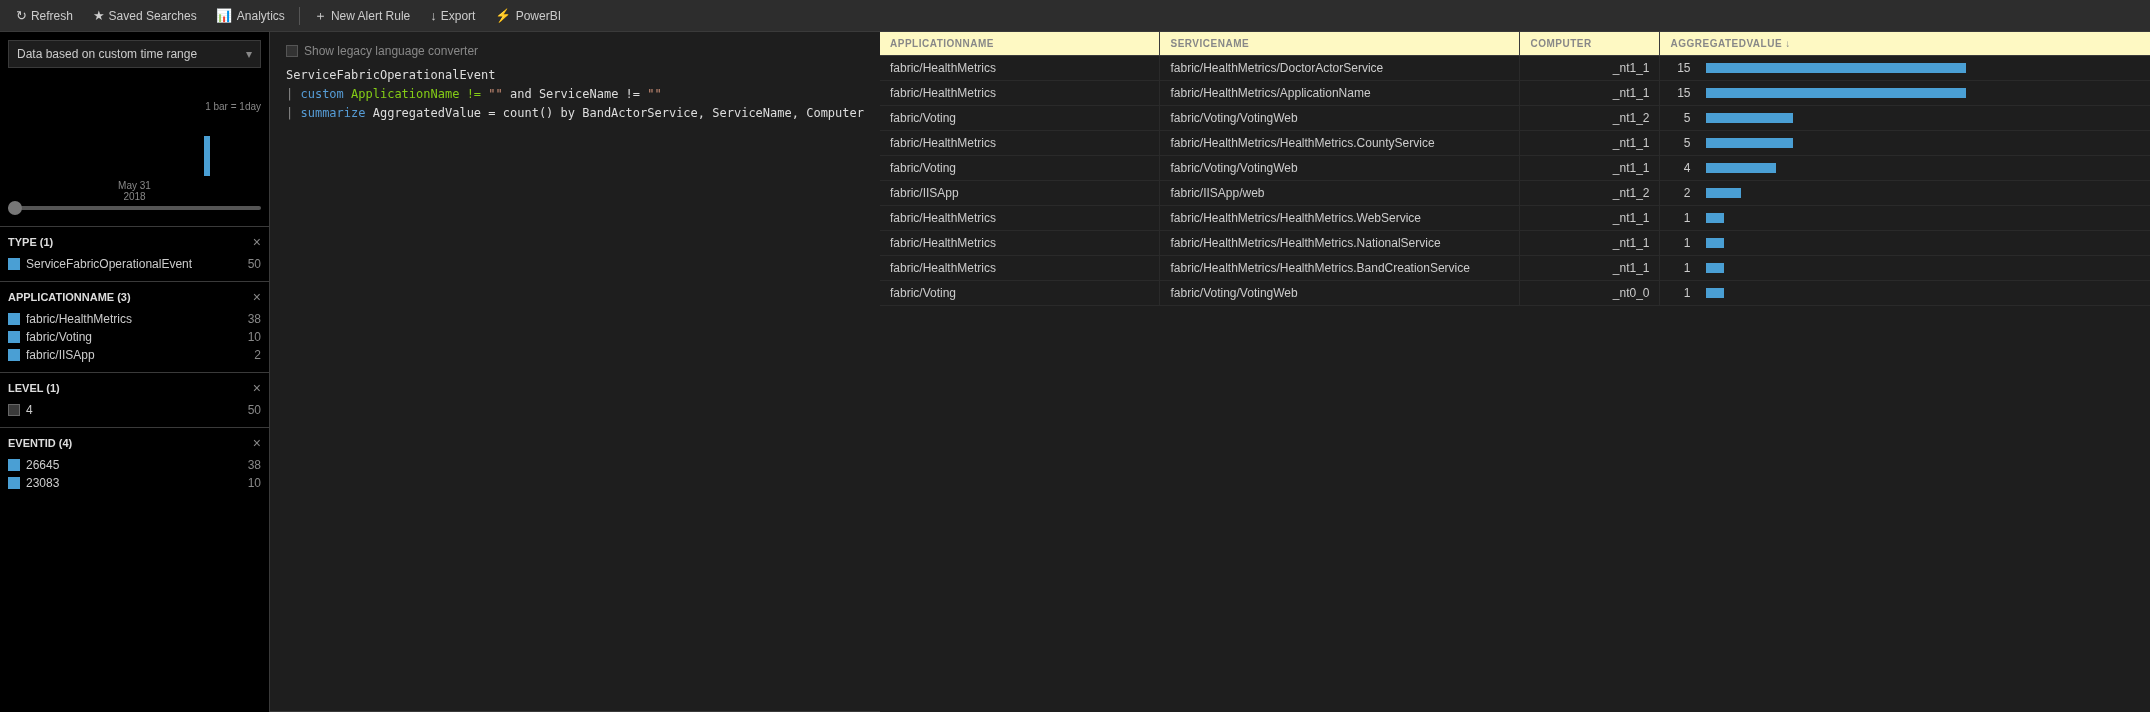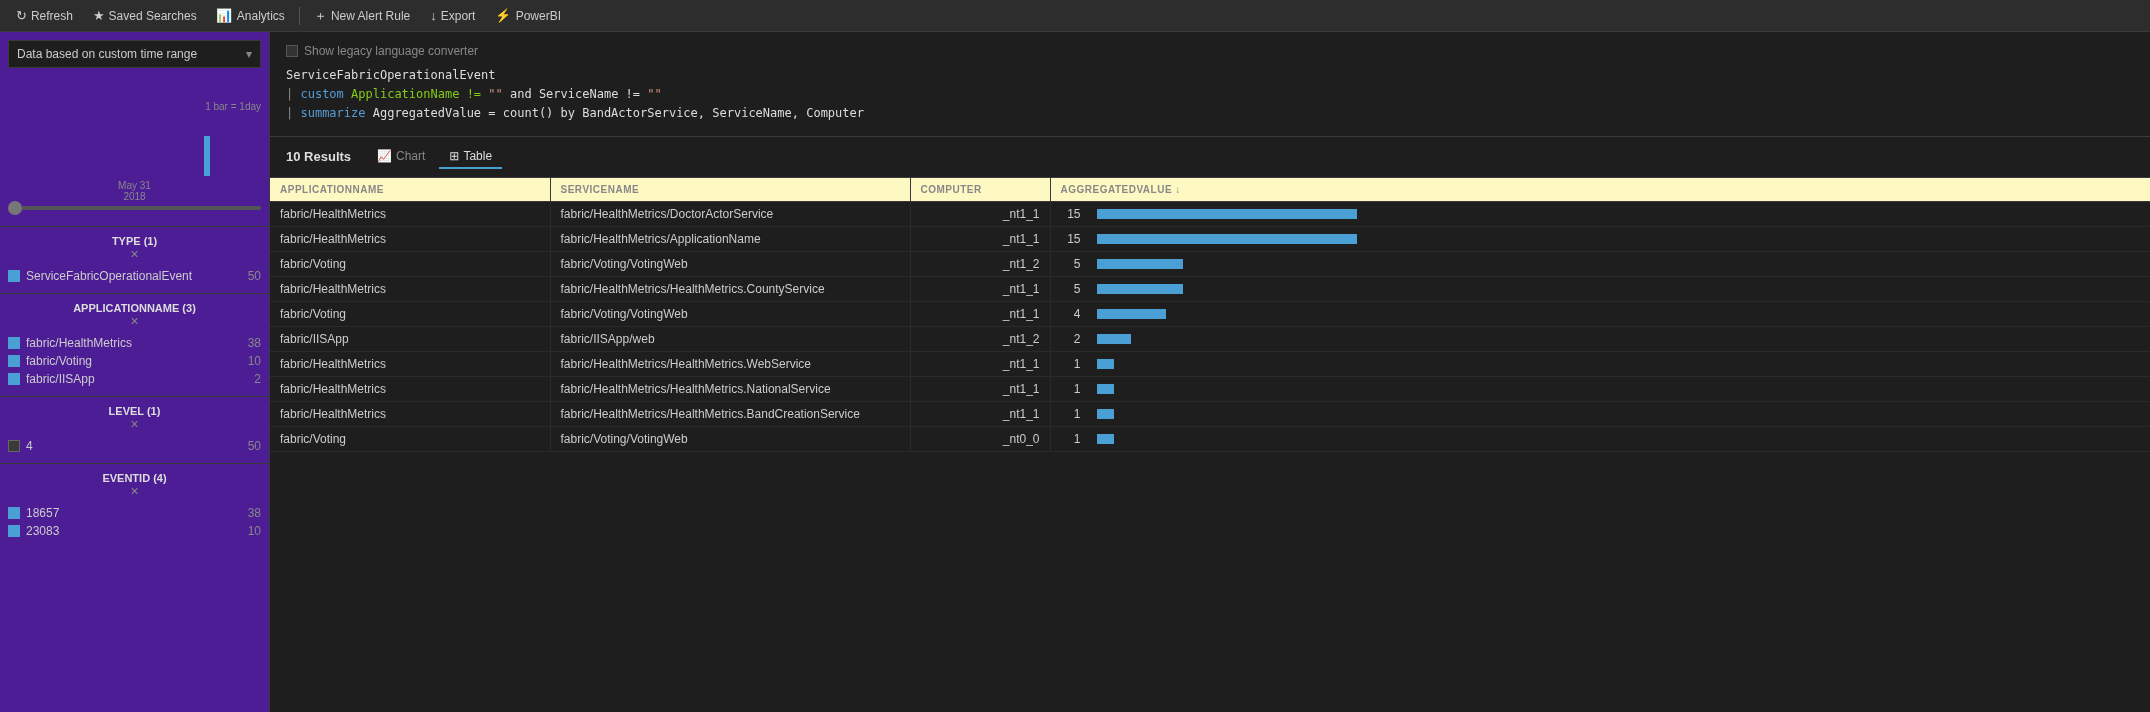--- a/index.html
+++ b/index.html
@@ -45,21 +45,21 @@
     
     .main-layout {
       display: flex;
       height: calc(712px - 32px);
     }
 
     
     .sidebar {
       width: 270px;
       min-width: 270px;
-      background: #4c1d95;
+      background: #000000;
       border-right: 1px solid #3a3a3a;
       overflow-y: auto;
       padding: 0;
     }
 
     .time-range-bar {
       background: #1e1e1e;
       border: 1px solid #3a3a3a;
       margin: 8px;
       padding: 6px 8px;
@@ -114,21 +114,20 @@
 
     .filter-section {
       border-top: 1px solid #3a3a3a;
       padding: 8px;
     }
     .filter-header {
       display: flex;
       align-items: center;
       justify-content: space-between;
       margin-bottom: 6px;
-      flex-direction: column;
     }
     .filter-title {
       font-size: 11px;
       font-weight: bold;
       color: #ddd;
       text-transform: uppercase;
     }
     .filter-close {
       background: none;
       border: none;
@@ -156,21 +155,21 @@
       background: #3a3a3a;
       border: 1px solid #666;
     }
     .filter-name { color: #ccc; font-size: 12px; }
     .filter-count { color: #888; font-size: 12px; }
 
     
     .main-content {
       flex: 1;
       display: flex;
-      flex-direction: column;
+      flex-direction: row;
       overflow: hidden;
       background: #1e1e1e;
     }
 
     
     .query-area {
       padding: 12px 16px;
       border-bottom: 1px solid #3a3a3a;
     }
     .show-legacy {
@@ -422,21 +421,21 @@
           </div>
         </div>
         <div class="filter-section">
           <div class="filter-header">
             <span class="filter-title">EVENTID (4)</span>
             <button class="filter-close">×</button>
           </div>
           <div class="filter-item">
             <div class="filter-item-left">
               <div class="filter-checkbox" style="background: rgb(74, 159, 212); border-color: rgb(74, 159, 212);"></div>
-              <span class="filter-name">18657</span>
+              <span class="filter-name">26645</span>
             </div>
             <span class="filter-count">38</span>
           </div>
           <div class="filter-item">
             <div class="filter-item-left">
               <div class="filter-checkbox" style="background: rgb(74, 159, 212); border-color: rgb(74, 159, 212);"></div>
               <span class="filter-name">23083</span>
             </div>
             <span class="filter-count">10</span>
           </div>
@@ -449,36 +448,20 @@
     <div class="query-area">
       <div class="show-legacy">
         <div class="show-legacy-checkbox"></div>
         <span>Show legacy language converter</span>
       </div>
       <div class="query-text" id="query-display"><span style="color:#ddd">ServiceFabricOperationalEvent</span>
 <span style="color:#888">| </span><span style="color:#569cd6">custom</span><span style="color:#84cc16"> ApplicationName != </span><span style="color:#ce9178">""</span><span style="color:#ddd"> and ServiceName != </span><span style="color:#ce9178">""</span>
 <span style="color:#888">| </span><span style="color:#569cd6">summarize</span><span style="color:#ddd"> AggregatedValue = count() by BandActorService, ServiceName, Computer</span></div>
     </div>
 
-    <div class="results-toolbar">
-      <div class="results-count">
-        <span id="results-num">10</span>
-        <span>Results</span>
-      </div>
-      <div class="results-tabs">
-        <button class="results-tab">
-          <span>📈</span>
-          <span>Chart</span>
-        </button>
-        <button class="results-tab active">
-          <span>⊞</span>
-          <span>Table</span>
-        </button>
-      </div>
-    </div>
 
     <div class="results-table-wrapper">
       <table class="results-table">
         <thead>
           <tr>
             <th class="col-appname">APPLICATIONNAME</th>
             <th class="col-servicename">SERVICENAME</th>
             <th class="col-computer">COMPUTER</th>
             <th class="col-agg">AGGREGATEDVALUE ↓</th>
           </tr>

